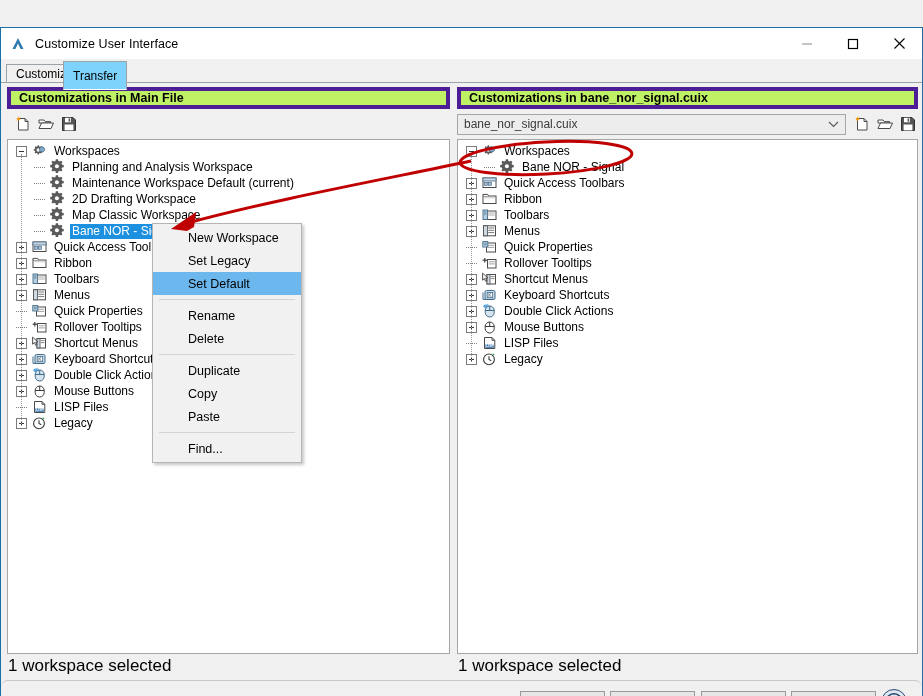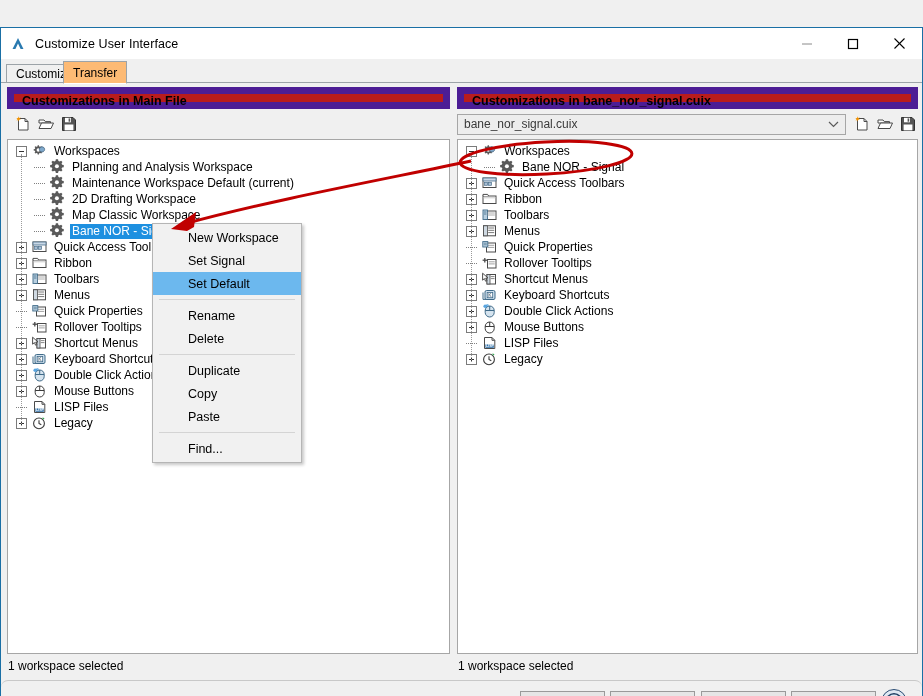--- a/index.html
+++ b/index.html
@@ -56,39 +56,39 @@
   .tab {
     position: absolute; top: 3px; height: 21px;
     padding: 0 9px;
     display: flex; align-items: center;
     font-size: 12px; color: #000;
     border: 1px solid #9ca3a8;
     background: #f0f0f0;
   }
   .tab.inactive { left: 5px; top: 5px; height: 19px; background: #f0f0f0; border-bottom: 1px solid #9ca3a8; }
   .tab.active {
-    left: 62px; top: 2px; height: 23px;
-    background: #fdba74; border-bottom: 1px solid #ffffff; z-index: 3;
+    left: 62px; top: 2px; height: 29px;
+    background: #7dd3fc; border-bottom: 1px solid #ffffff; z-index: 3;
   }
 
   
   .body-area {
     position: absolute; left: 0; top: 55px; right: 0; bottom: 42px;
     background: #f0f0f0;
   }
 
   
   .panel { position: absolute; top: 4px; bottom: 4px; }
   .panel.left  { left: 6px;   width: 443px; }
   .panel.right { left: 456px; width: 461px; }
 
   .panel-header {
     position: absolute; left: 0; right: 0; top: 0; height: 22px;
-    background: #b91c1c;
-    border: 7px solid #4c1d95;
+    background: #bef264;
+    border: 4px solid #4c1d95;
     display: flex; align-items: flex-start;
     padding-left: 8px;
     font-weight: bold; font-size: 12.5px; color: #000;
   }
 
   .file-row {
     position: absolute; left: 0; right: 0; top: 26px; height: 22px;
     display: flex; align-items: center;
   }
   .combo {
@@ -110,21 +110,21 @@
 
   .tree-box {
     position: absolute; left: 0; right: 0; top: 52px; bottom: 22px;
     background: #ffffff;
     border: 1px solid #a6a6a6;
     overflow: hidden;
   }
   .status-line {
     position: absolute; left: 1px; right: 4px; bottom: 1px; height: 18px;
     display: flex; align-items: center;
-    font-size: 12px; color: #000;
+    font-size: 17px; color: #000;
   }
 
   
   .tree { position: relative; padding-top: 3px; }
   .node {
     position: relative; height: 16px;
     display: flex; align-items: center;
     white-space: nowrap;
     font-size: 12px; color: #000;
   }
@@ -722,21 +722,21 @@
       </div>
     </div>
 
   </div>
 
   <div class="ctxmenu" id="ctxmenu">
       <div class="ctxitem">
                  <span>New Workspace</span>
                </div>
       <div class="ctxitem">
-                 <span>Set Signal</span>
+                 <span>Set Legacy</span>
                </div>
       <div class="ctxitem hl">
                  <span>Set Default</span>
                </div>
       <div class="ctxsep"></div>
       <div class="ctxitem">
                  <span>Rename</span>
                </div>
       <div class="ctxitem">
                  <span>Delete</span>

